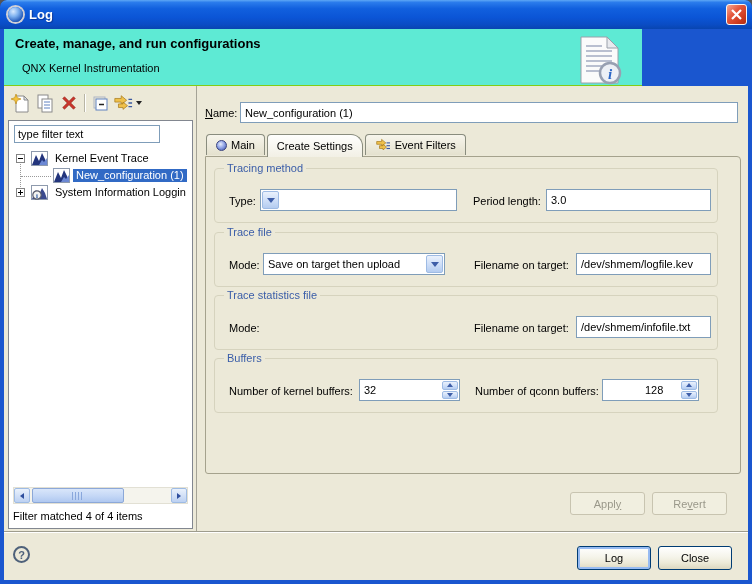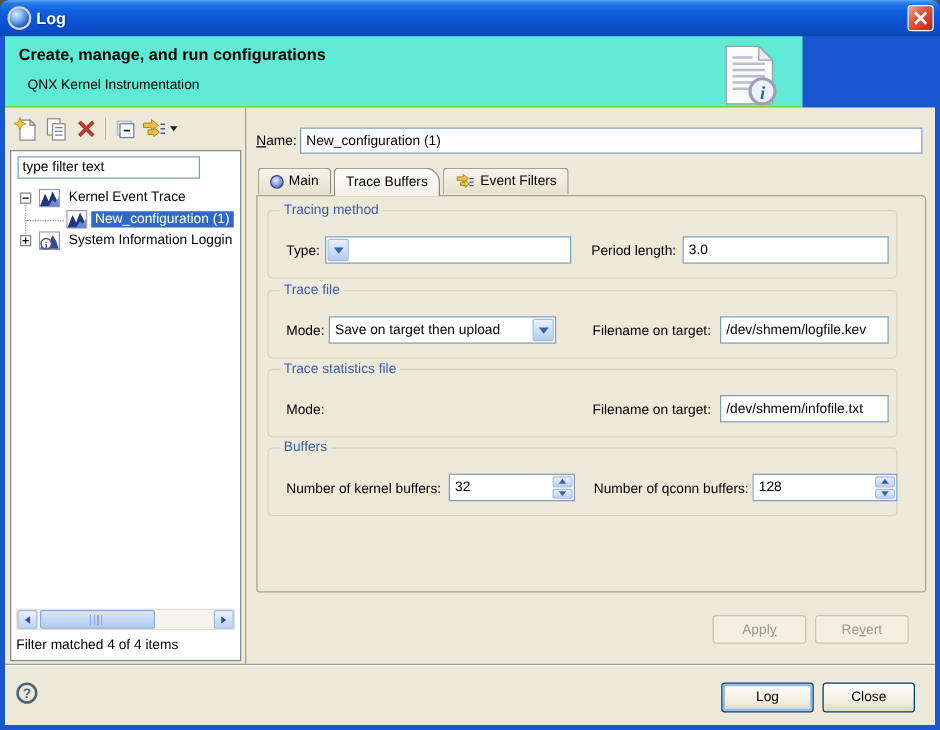--- a/index.html
+++ b/index.html
@@ -243,21 +243,21 @@
 
   <span class="name-label"><span class="mn">N</span><span>ame:</span></span>
   <input class="xfield name-input" value="New_configuration (1)" style="">
 
   <div class="tabs">
     <div class="tab">
       <span class="orb-ico"></span>
       <span>Main</span>
     </div>
     <div class="tab selected">
-      <span>Trace Buffers</span>
+      <span>Create Settings</span>
     </div>
     <div class="tab">
       <span style="display:flex;">
         <svg width="16" height="14" viewBox="0 0 22 20">
           <path d="M2 5 h7 v-3 l6 5 -6 5 v-3 H2 z" fill="#EFC04A" stroke="#A87B1C"></path>
           <path d="M6 11 h5 v-2 l5 4 -5 4 v-2 H6 z" fill="#EFC04A" stroke="#A87B1C"></path>
           <g stroke="#3C5AA0" stroke-width="1.6">
               <line x1="16" y1="7" x2="21" y2="7"></line>
               <line x1="16" y1="11" x2="21" y2="11"></line>
               <line x1="16" y1="15" x2="21" y2="15"></line>
@@ -310,21 +310,21 @@
         <div class="spin-btns">
           <div class="spin-b">
               <span class="tri-u"></span>
             </div>
           <div class="spin-b">
               <span class="tri-d"></span>
             </div>
         </div>
       </div>
       <span class="glabel" style="left:260px;">Number of qconn buffers:</span>
-      <div class="spin" style="left:387px;width:116px;">
+      <div class="spin" style="left:387px;width:97px;padding-left:38px;">
         <input value="128" style="">
         <div class="spin-btns">
           <div class="spin-b">
               <span class="tri-u"></span>
             </div>
           <div class="spin-b">
               <span class="tri-d"></span>
             </div>
         </div>
       </div>

